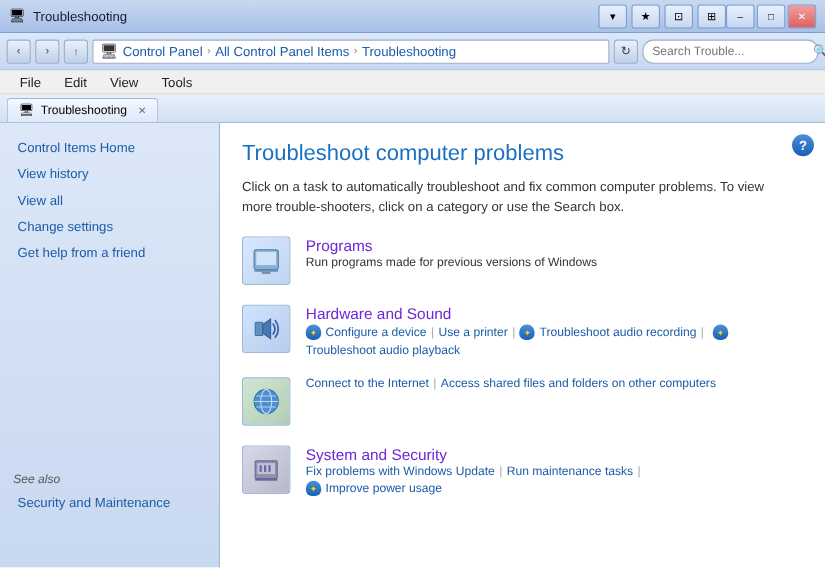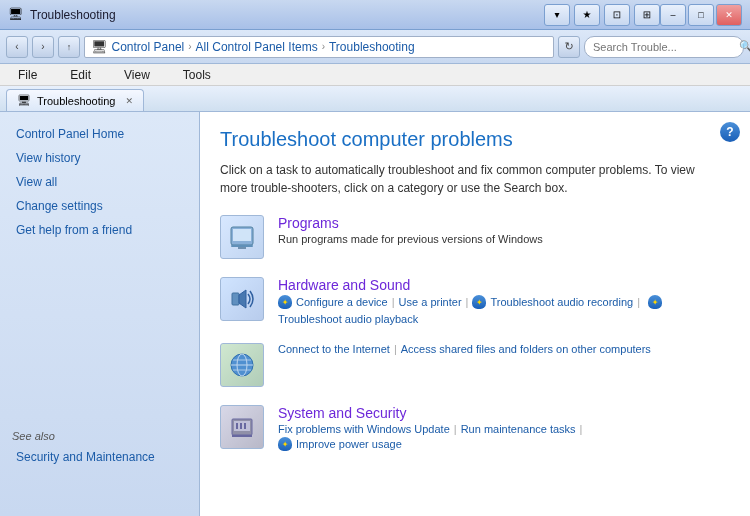--- a/index.html
+++ b/index.html
@@ -66,21 +66,21 @@
     .search-box input { border: none; outline: none; font-size: 11px; color: #888; flex: 1; background: transparent; }
 
     
     .menu-bar {
       background: #f0f0f0;
       height: 22px;
       display: flex;
       align-items: center;
       padding: 0 8px;
       border-bottom: 1px solid #d0d0d0;
-      gap: 13px;
+      gap: 1px;
     }
     .menu-item { padding: 2px 10px; font-size: 12px; color: #222; cursor: pointer; }
 
     
     .tab-bar {
       background: linear-gradient(to bottom, #e8f0fc, #d0e0f0);
       height: 26px;
       display: flex;
       align-items: flex-end;
       padding: 0 6px;
@@ -292,21 +292,21 @@
   <div class="tab">
     <span class="tab-icon" style="font-size:11px;">🖥</span>
     <span>Troubleshooting</span>
     <span class="tab-close">✕</span>
   </div>
 </div>
 
 <div class="main-layout">
 
   <div class="sidebar">
-    <a class="sidebar-link">Control Panel Home</a>
+    <a class="sidebar-link">Control Items Home</a>
     <a class="sidebar-link">View history</a>
     <a class="sidebar-link">View all</a>
     <a class="sidebar-link">Change settings</a>
     <a class="sidebar-link">Get help from a friend</a>
 
     <div style="position:absolute; bottom: 48px; left:0; right:0;">
       <div class="sidebar-section-label">See also</div>
       <a class="sidebar-section-link">Security and Maintenance</a>
     </div>
   </div>

